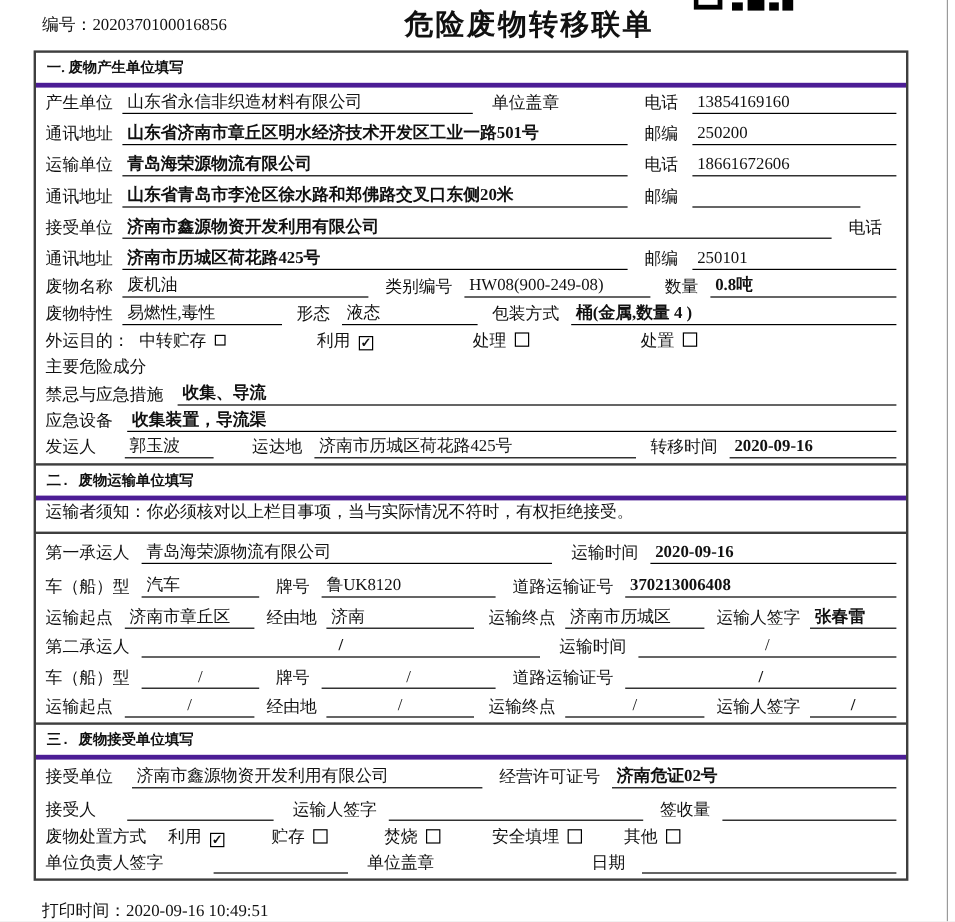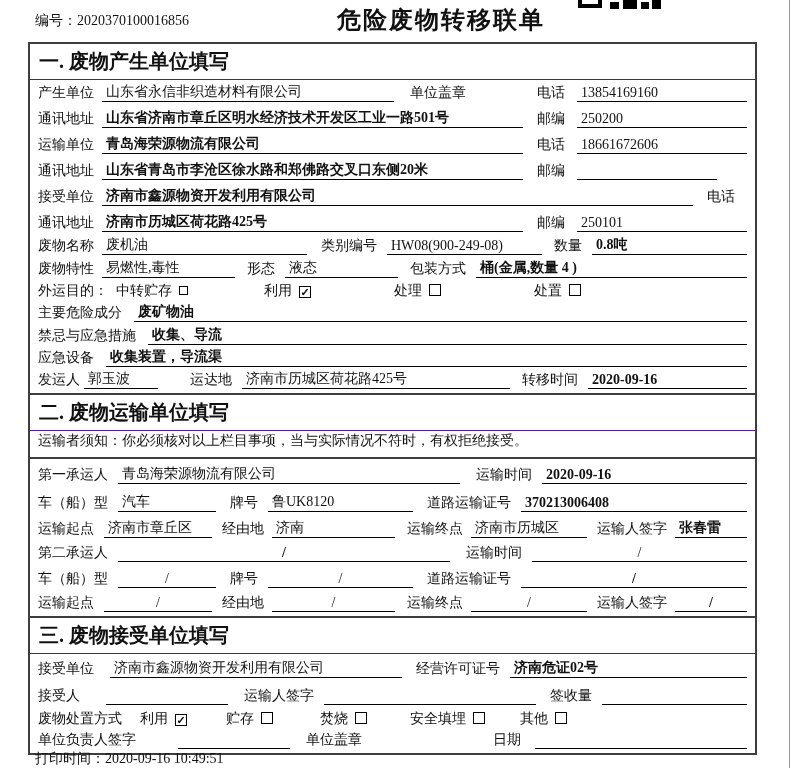--- a/index.html
+++ b/index.html
@@ -9,22 +9,22 @@
     font-family:"Liberation Serif","DejaVu Serif",serif; color:#111; overflow:hidden;
   }
   .serial { position:absolute; left:35px; top:12px; font-size:14px; white-space:nowrap; }
   .title  { position:absolute; left:337px; top:4px; font-size:24px; font-weight:700; letter-spacing:2px; white-space:nowrap; }
   .qr { position:absolute; left:578px; top:0; width:84px; height:9px; overflow:hidden; }
   .qr .br { position:absolute; left:0; top:-15px; width:24px; height:23px; border:4px solid #000; }
   .qr .b  { position:absolute; background:#000; }
   .page-edge { position:absolute; left:789px; top:0; width:1px; height:768px; background:#9a9a9a; }
 
   .tbl { position:absolute; left:28px; top:42px; width:729px; border:2px solid #3e3e3e; background:#fff; }
-  .sec { font-size:20px; font-weight:700; padding:4px 0 4px 9px; border-bottom:1px solid #4c1d95; }
-  .sec.bt { border-top:2px solid #3e3e3e; }
+  .sec { font-size:12px; font-weight:700; padding:4px 0 4px 9px; border-bottom:4px solid #4c1d95; }
+  .sec.bt { border-top:2px solid #3e3e3e;font-family:Liberation Mono, monospace; }
   .row { display:flex; align-items:flex-end; padding:0 8px 4px 8px; font-size:14px; }
   .row.notice { border-bottom:2px solid #3e3e3e; align-items:center; padding-bottom:6px; }
   .lbl { white-space:nowrap; flex:0 0 auto; }
   .ul  { border-bottom:1px solid #000; padding:0 4px; white-space:nowrap; overflow:hidden; flex:0 0 auto; min-height:17px; }
   .fill { flex:1 1 auto;font-weight:bold; }
   .sp  { flex:1 1 auto; }
   .ctr { text-align:center; }
   .opt { white-space:nowrap; flex:0 0 auto; }
   .cb { display:inline-block; width:12px; height:12px; border:1px solid #000; margin-left:7px; vertical-align:-1px; font-size:11px; line-height:11px; text-align:center; font-weight:700; }
   .cb.sm { width:9px; height:9px; vertical-align:0; }
@@ -114,36 +114,35 @@
     <div class="row" style="height:21px;align-items:center">
       <span class="lbl">外运目的：</span>
       <span class="opt" style="width:148px;margin-left:8px"><span>中转贮存</span><span class="cb sm"></span></span>
       <span class="opt" style="width:130px"><span>利用</span><span class="cb">✓</span></span>
       <span class="opt" style="width:140px"><span>处理</span><span class="cb"></span></span>
       <span class="opt"><span>处置</span><span class="cb"></span></span>
     </div>
 
     <div class="row" style="height:23px">
       <span class="lbl">主要危险成分</span>
-      <span class="ul fill" style="margin-left:12px">废矿物油</span>
     </div>
 
     <div class="row" style="height:23px">
       <span class="lbl">禁忌与应急措施</span>
       <span class="ul fill" style="margin-left:12px">收集、导流</span>
     </div>
 
     <div class="row" style="height:22px">
       <span class="lbl">应急设备</span>
       <span class="ul fill" style="margin-left:12px">收集装置，导流渠</span>
     </div>
 
     <div class="row" style="height:22px">
       <span class="lbl">发运人</span>
-      <span class="ul" style="width:74px;margin-left:4px">郭玉波</span>
+      <span class="ul" style="width:74px;margin-left:24px">郭玉波</span>
       <span class="lbl" style="margin:0 10px 0 32px">运达地</span>
       <span class="ul" style="width:268px">济南市历城区荷花路425号</span>
       <span class="lbl" style="margin:0 10px 0 12px">转移时间</span>
       <span class="ul fill">2020-09-16</span>
     </div>
 
     <div class="sec bt">二. 废物运输单位填写</div>
 
     <div class="row notice" style="height:28px">
       <span>运输者须知：你必须核对以上栏目事项，当与实际情况不符时，有权拒绝接受。</span>

